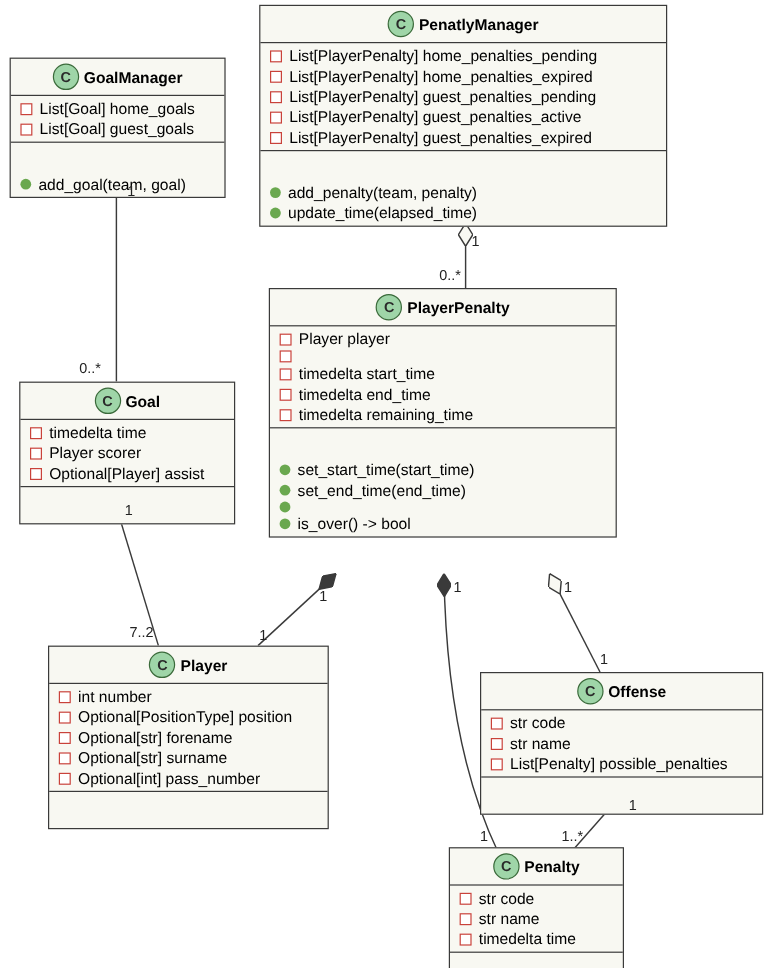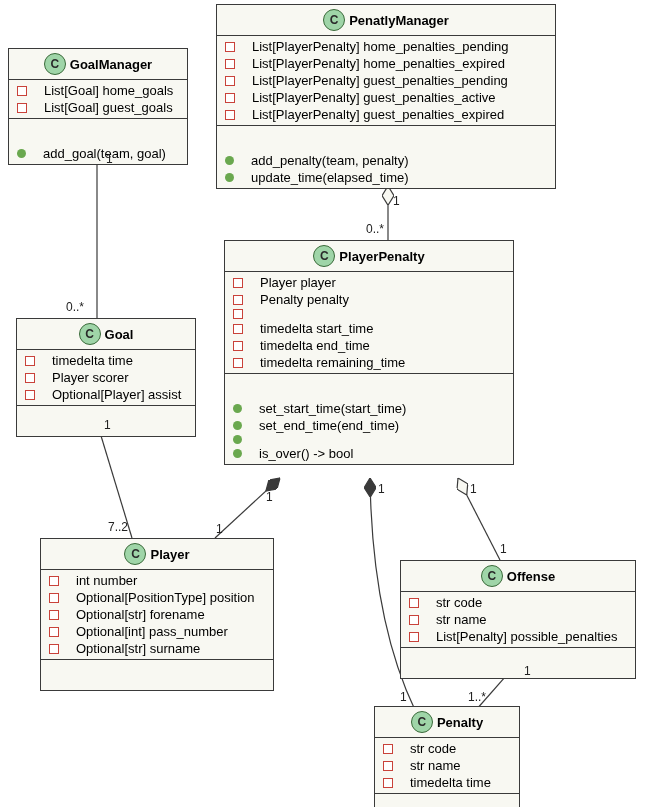--- a/index.html
+++ b/index.html
@@ -48,21 +48,21 @@
     border-bottom: none;
     margin-top: 24px;
   }
   .section.empty {
     height: 6px;
     padding: 0;
   }
   .member {
     display: flex;
     align-items: center;
-    gap: 17px;
+    gap: 6px;
     padding: 1px 0;
     white-space: nowrap;
   }
   .vis-square {
     display: inline-block;
     width: 8px;
     height: 8px;
     border: 1.5px solid #c9423a;
     background: #fff;
   }
@@ -207,24 +207,20 @@
     <span class="class-icon">C</span>
     <span>PlayerPenalty</span>
   </div>
   <div class="section">
     <div class="member">
         <span class="vis-square"></span>
         <span>Player player</span>
       </div>
     <div class="member">
         <span class="vis-square"></span>
-        <span>Penalty penalty</span>
-      </div>
-    <div class="member">
-        <span class="vis-square"></span>
       </div>
     <div class="member">
         <span class="vis-square"></span>
         <span>timedelta start_time</span>
       </div>
     <div class="member">
         <span class="vis-square"></span>
         <span>timedelta end_time</span>
       </div>
     <div class="member">
@@ -264,25 +260,25 @@
     <div class="member">
         <span class="vis-square"></span>
         <span>Optional[PositionType] position</span>
       </div>
     <div class="member">
         <span class="vis-square"></span>
         <span>Optional[str] forename</span>
       </div>
     <div class="member">
         <span class="vis-square"></span>
+        <span>Optional[str] surname</span>
+      </div>
+    <div class="member">
+        <span class="vis-square"></span>
         <span>Optional[int] pass_number</span>
-      </div>
-    <div class="member">
-        <span class="vis-square"></span>
-        <span>Optional[str] surname</span>
       </div>
   </div>
   <div class="section empty"></div>
 </div>
 
 <div class="class-box" style="left:400px; top:560px; width:236px;">
   <div class="class-header">
     <span class="class-icon">C</span>
     <span>Offense</span>
   </div>

